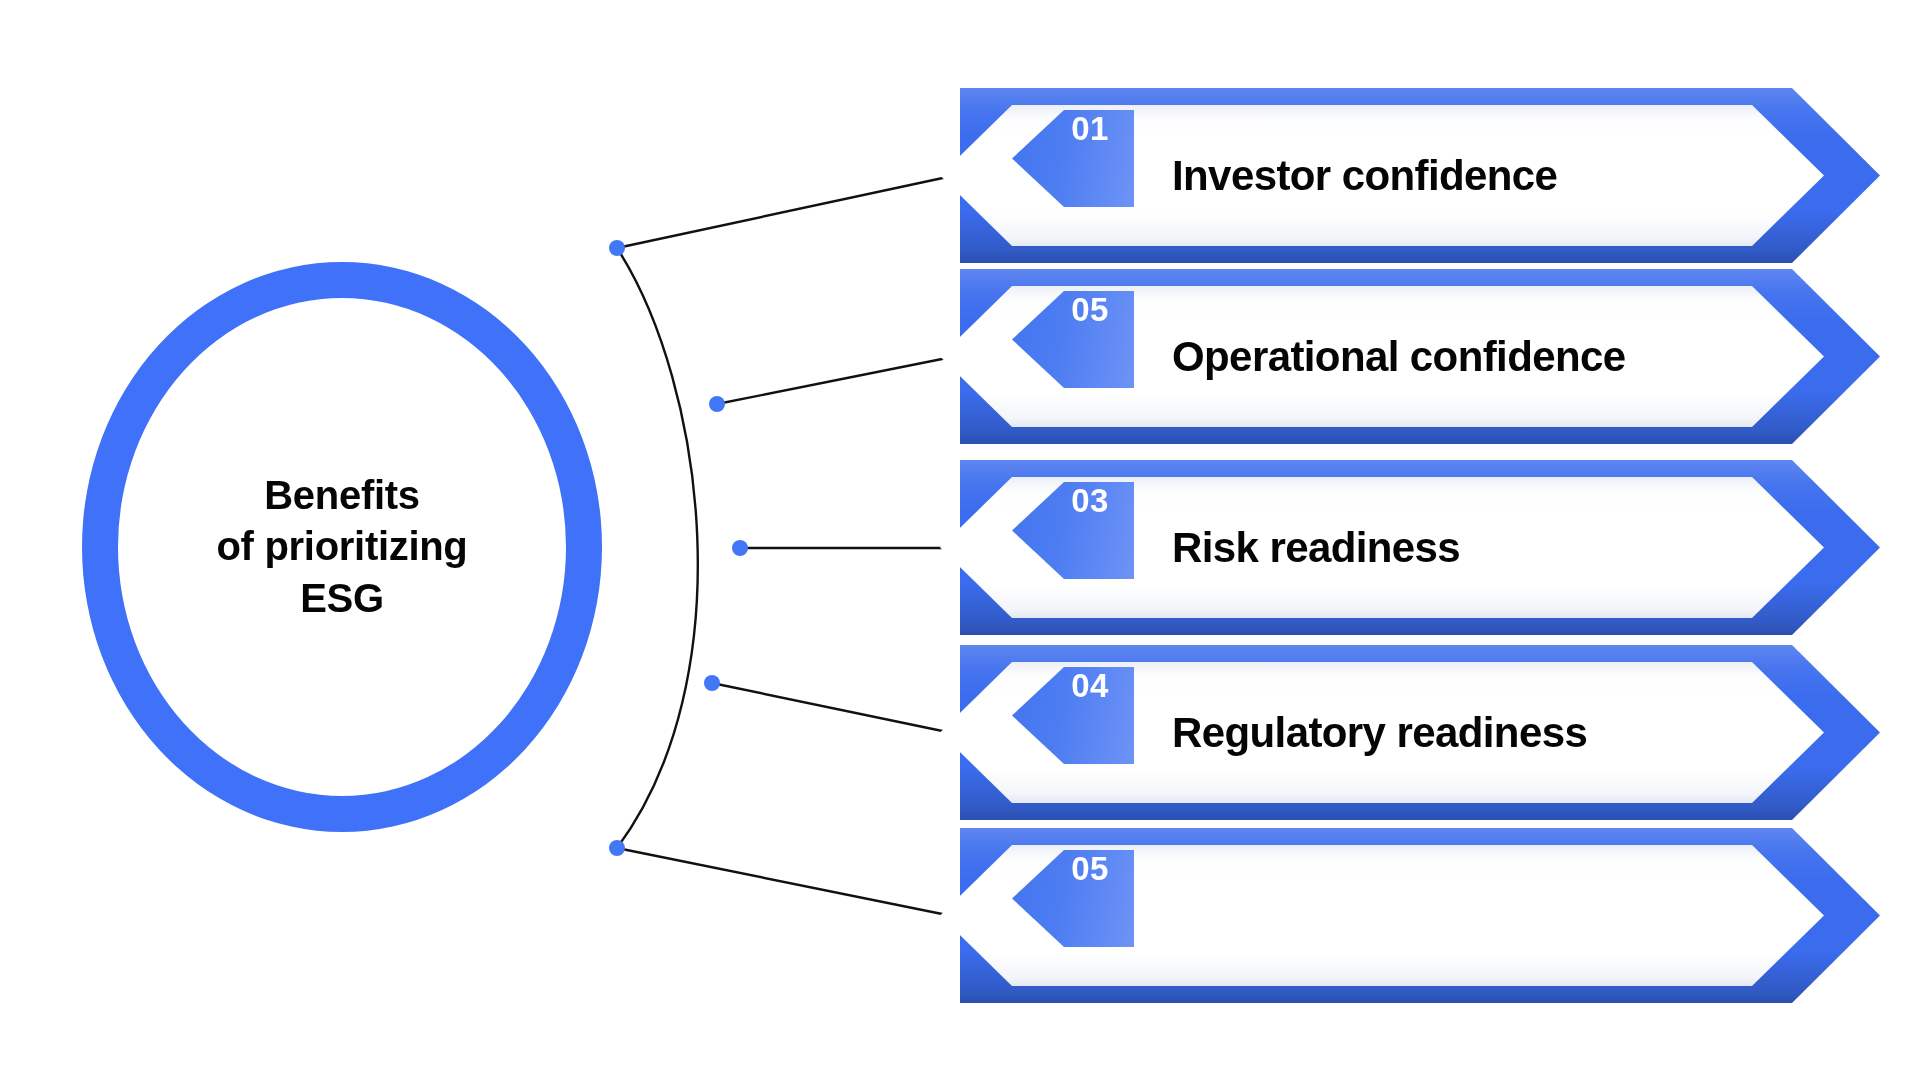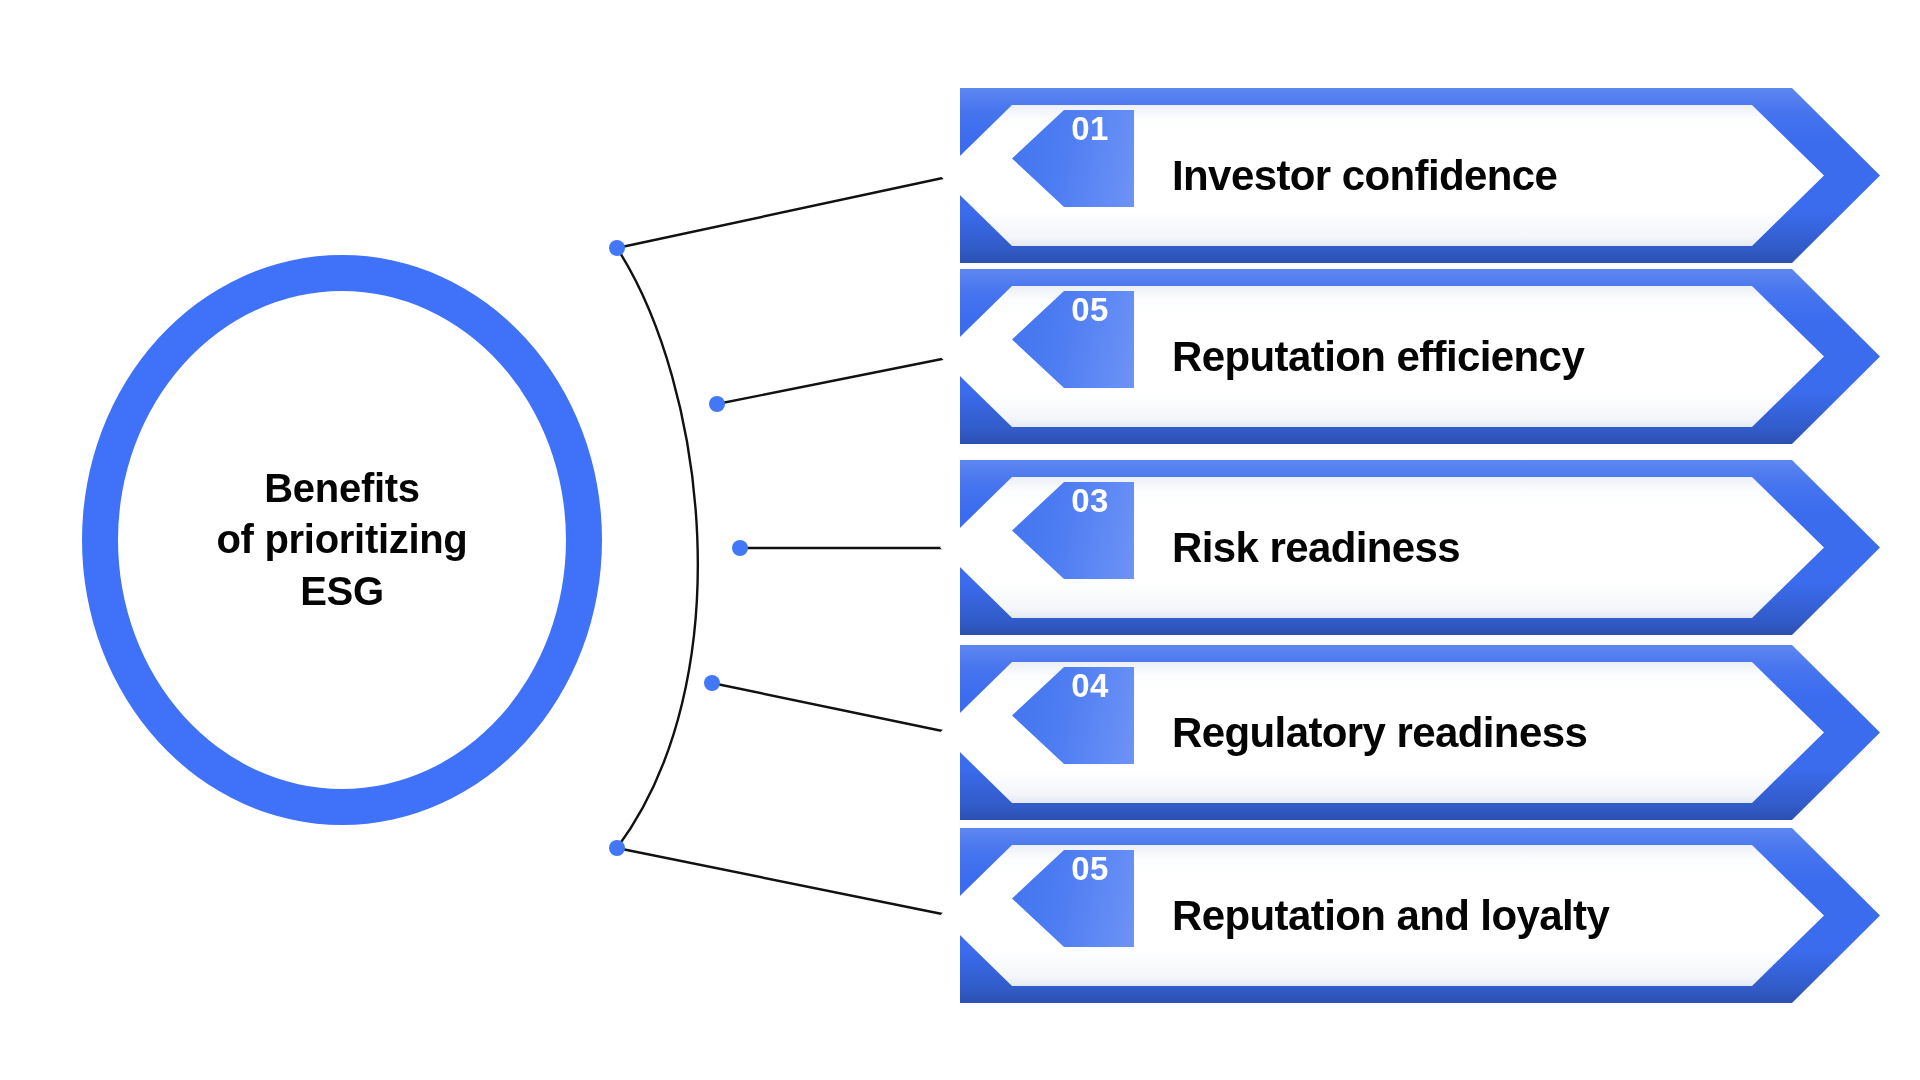--- a/index.html
+++ b/index.html
@@ -21,21 +21,21 @@
     top: 0;
     width: 1920px;
     height: 1080px;
     background: #ffffff;
   }
 
   
   #hub {
     position: absolute;
     left: 82px;
-    top: 255px;
+    top: 262px;
     width: 520px;
     height: 570px;
   }
   #hub-ring {
     position: absolute;
     inset: 0;
     border-radius: 50%;
     border: 36px solid #3F72F8;
     box-sizing: border-box;
     background: #ffffff;
@@ -207,21 +207,21 @@
   <div class="row" style="top:269px">
     <div class="band">
         <div class="band-gloss"></div>
       </div>
     <div class="plaque">
         <div class="plaque-sheen"></div>
       </div>
     <div class="numchip">
         <span>05</span>
       </div>
-    <div class="label">Reputation efficiency</div>
+    <div class="label">Operational confidence</div>
   </div>
 
   <div class="row" style="top:460px">
     <div class="band">
         <div class="band-gloss"></div>
       </div>
     <div class="plaque">
         <div class="plaque-sheen"></div>
       </div>
     <div class="numchip">
@@ -246,16 +246,15 @@
   <div class="row" style="top:828px">
     <div class="band">
         <div class="band-gloss"></div>
       </div>
     <div class="plaque">
         <div class="plaque-sheen"></div>
       </div>
     <div class="numchip">
         <span>05</span>
       </div>
-    <div class="label">Reputation and loyalty</div>
   </div>
 
 </div>
 
 </body></html>

